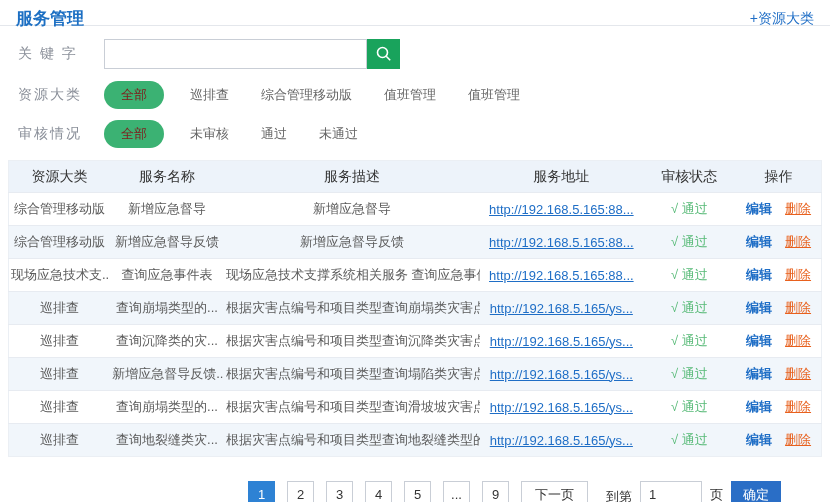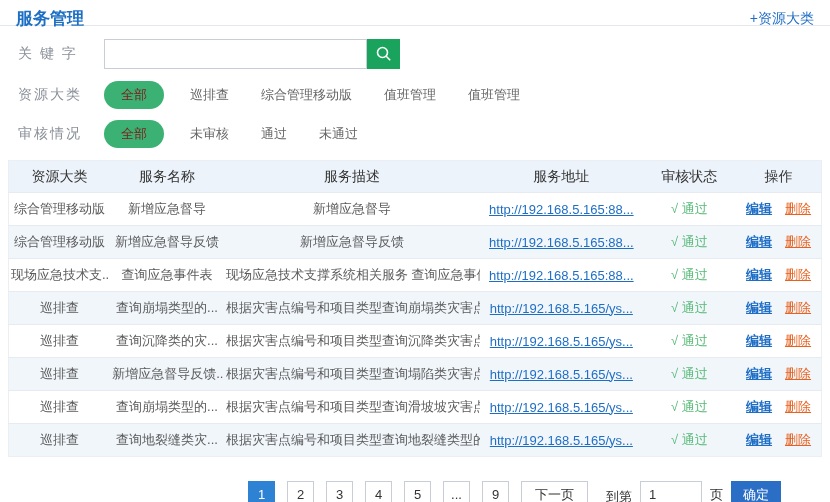--- a/index.html
+++ b/index.html
@@ -40,21 +40,21 @@
     border:1px solid #ebeff4; table-layout:fixed;}
   thead th{height:32px; background:var(--head-bg); font-size:14px; font-weight:400;
     color:#333; text-align:center;}
   tbody td{height:33px; font-size:13px; color:#5b5b5b; text-align:center;
     border-top:1px solid var(--line); white-space:nowrap; overflow:hidden; padding:0 2px;}
   tbody tr:nth-child(even){background:var(--stripe);}
   col.c1{width:12.5%} col.c2{width:14%} col.c3{width:31.5%}
   col.c4{width:20%} col.c5{width:11.5%} col.c6{width:10.5%}
   .url-link{color:var(--link-blue); font-weight:normal; text-decoration:underline; cursor:pointer;}
   .status{color:var(--status-green);}
-  .op-edit{color:var(--link-blue); font-weight:bold; text-decoration:underline; cursor:pointer; margin-right:13px;}
+  .op-edit{color:var(--link-blue); font-weight:bold; cursor:pointer; margin-right:13px;}
   .op-del{color:var(--delete-orange); font-weight:normal; text-decoration:underline; cursor:pointer;}
 
   
   .pagination{position:absolute; left:248px; top:481px; display:flex; align-items:center;}
   .page-btn{min-width:27px; height:27px; border:1px solid #c9ced6; background:#fff;
     font-size:13px; color:#333; display:flex; align-items:center; justify-content:center;
     margin-right:12px; cursor:pointer; padding:0 4px;}
   .page-btn.active{background:var(--page-active); border-color:var(--page-active); color:#fff;}
   .next-btn{padding:0 13px;}
   .goto-label{font-size:13px; color:#333; margin:4px 8px 0 6px; white-space:nowrap;}

